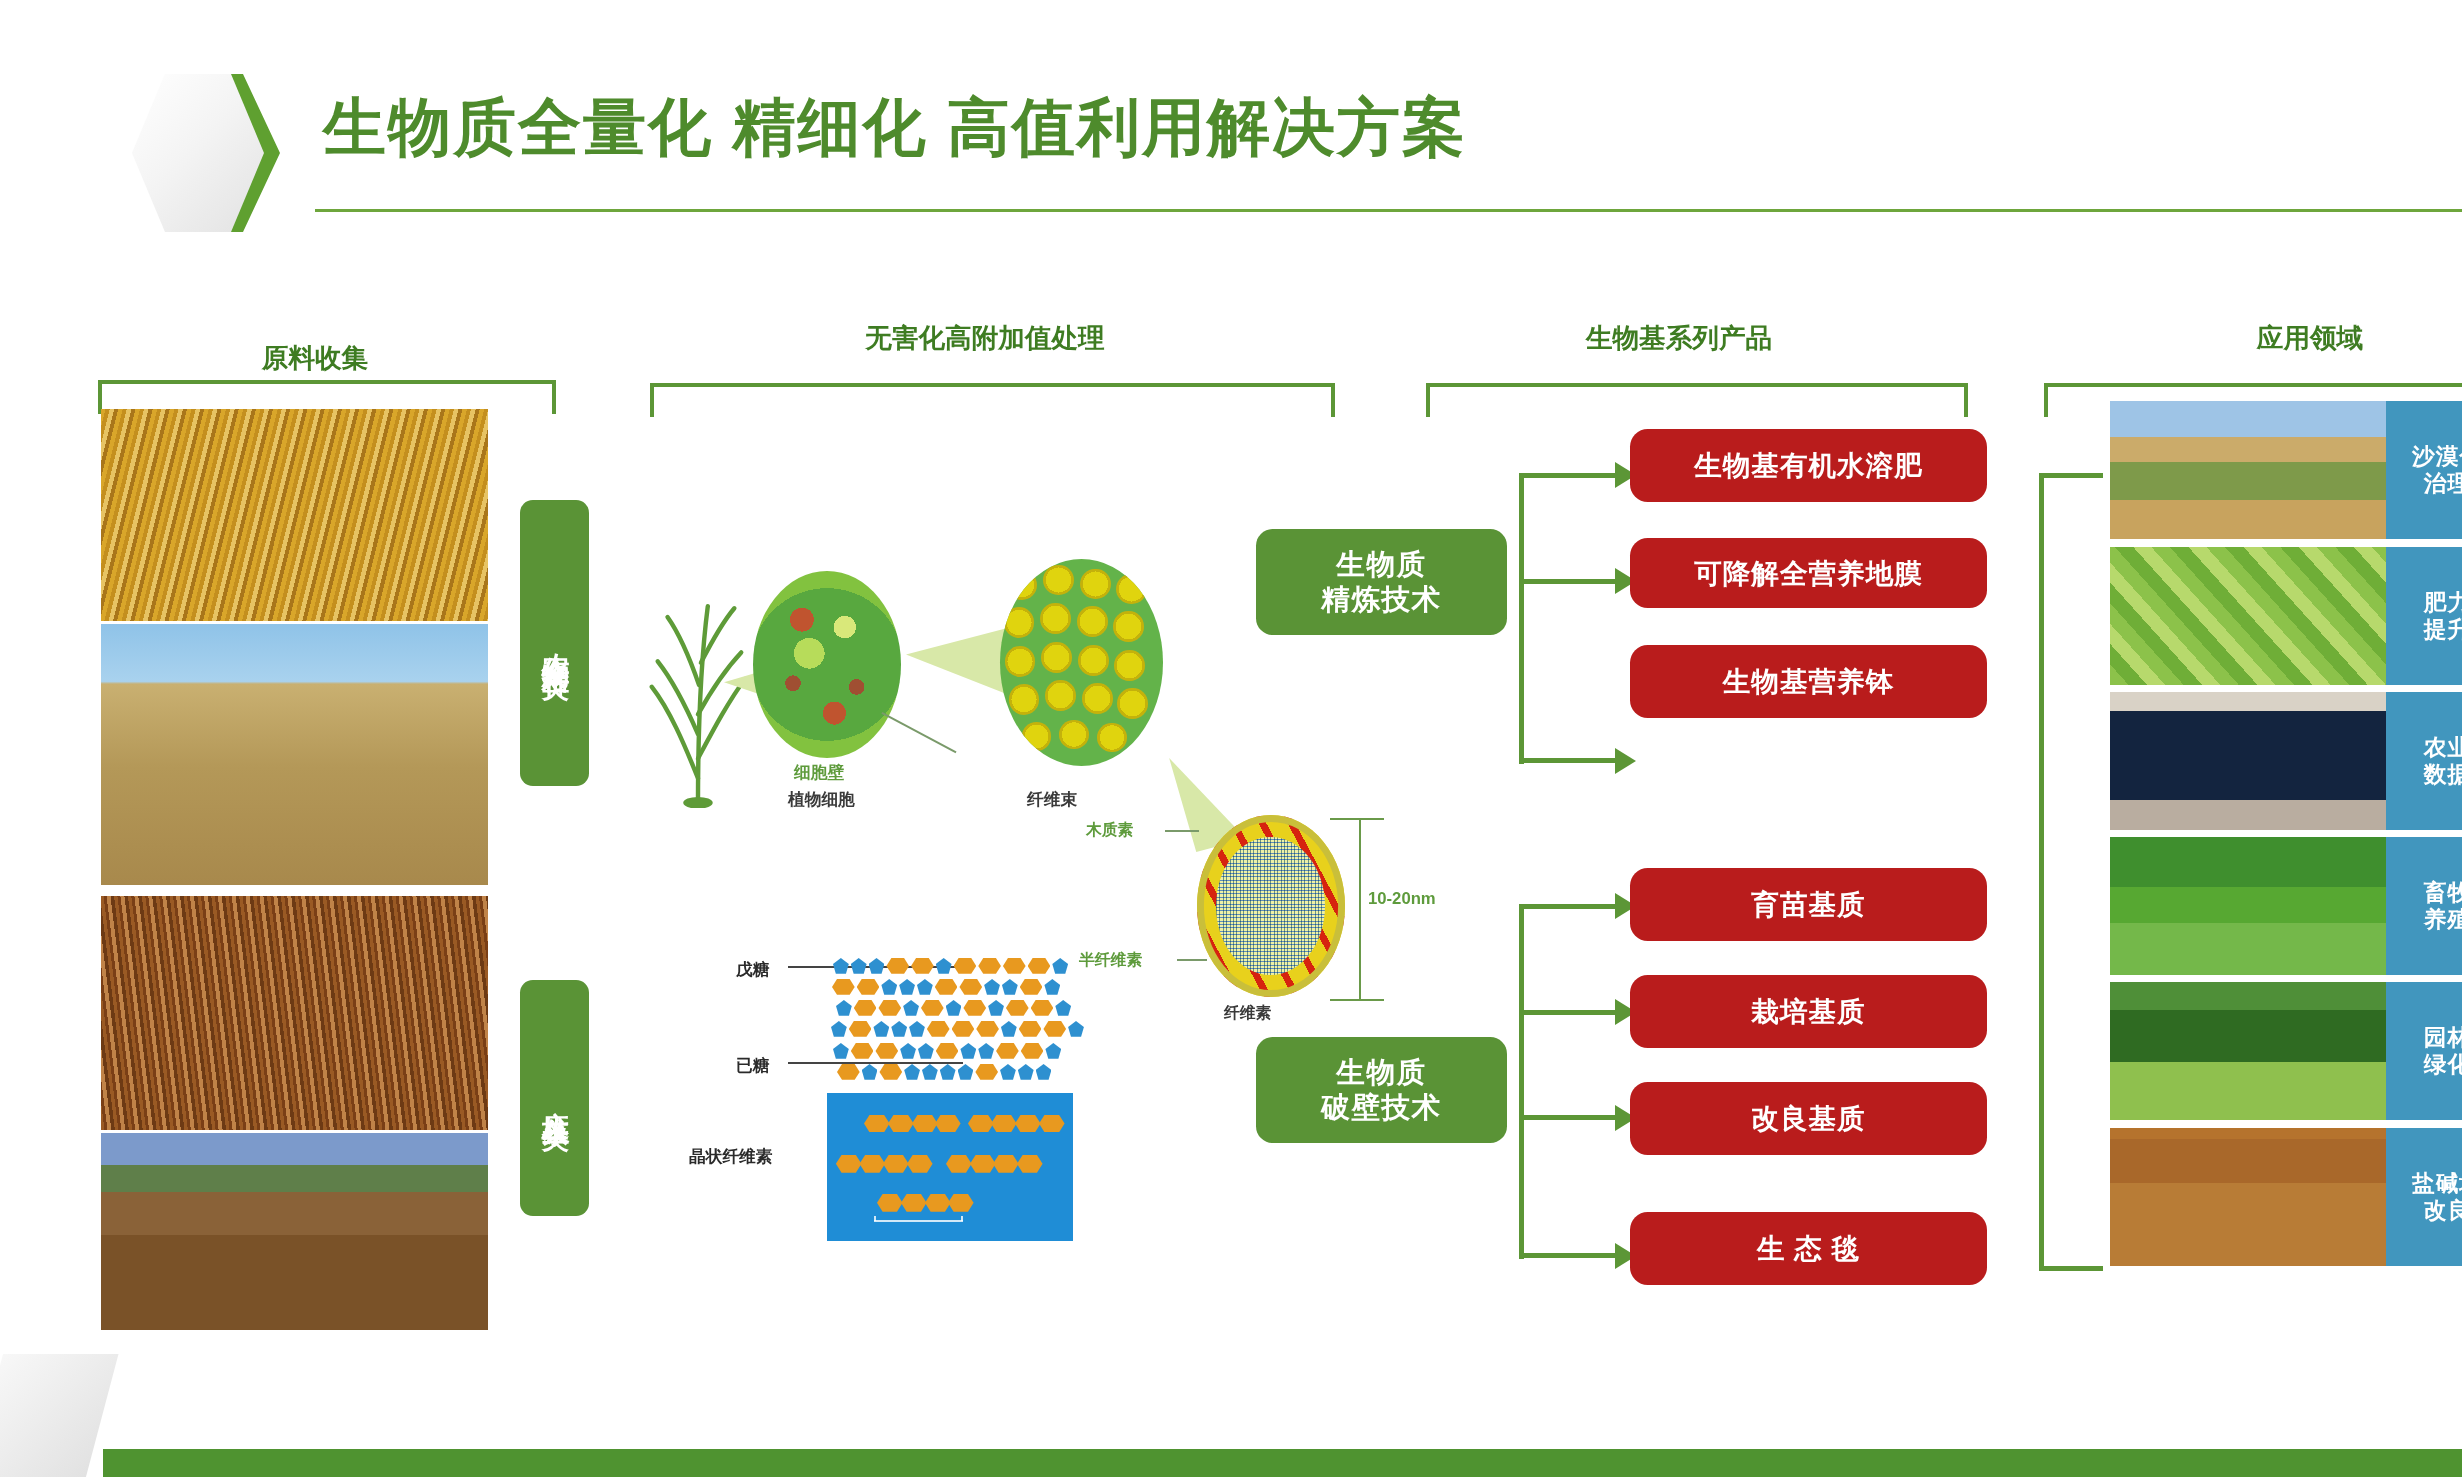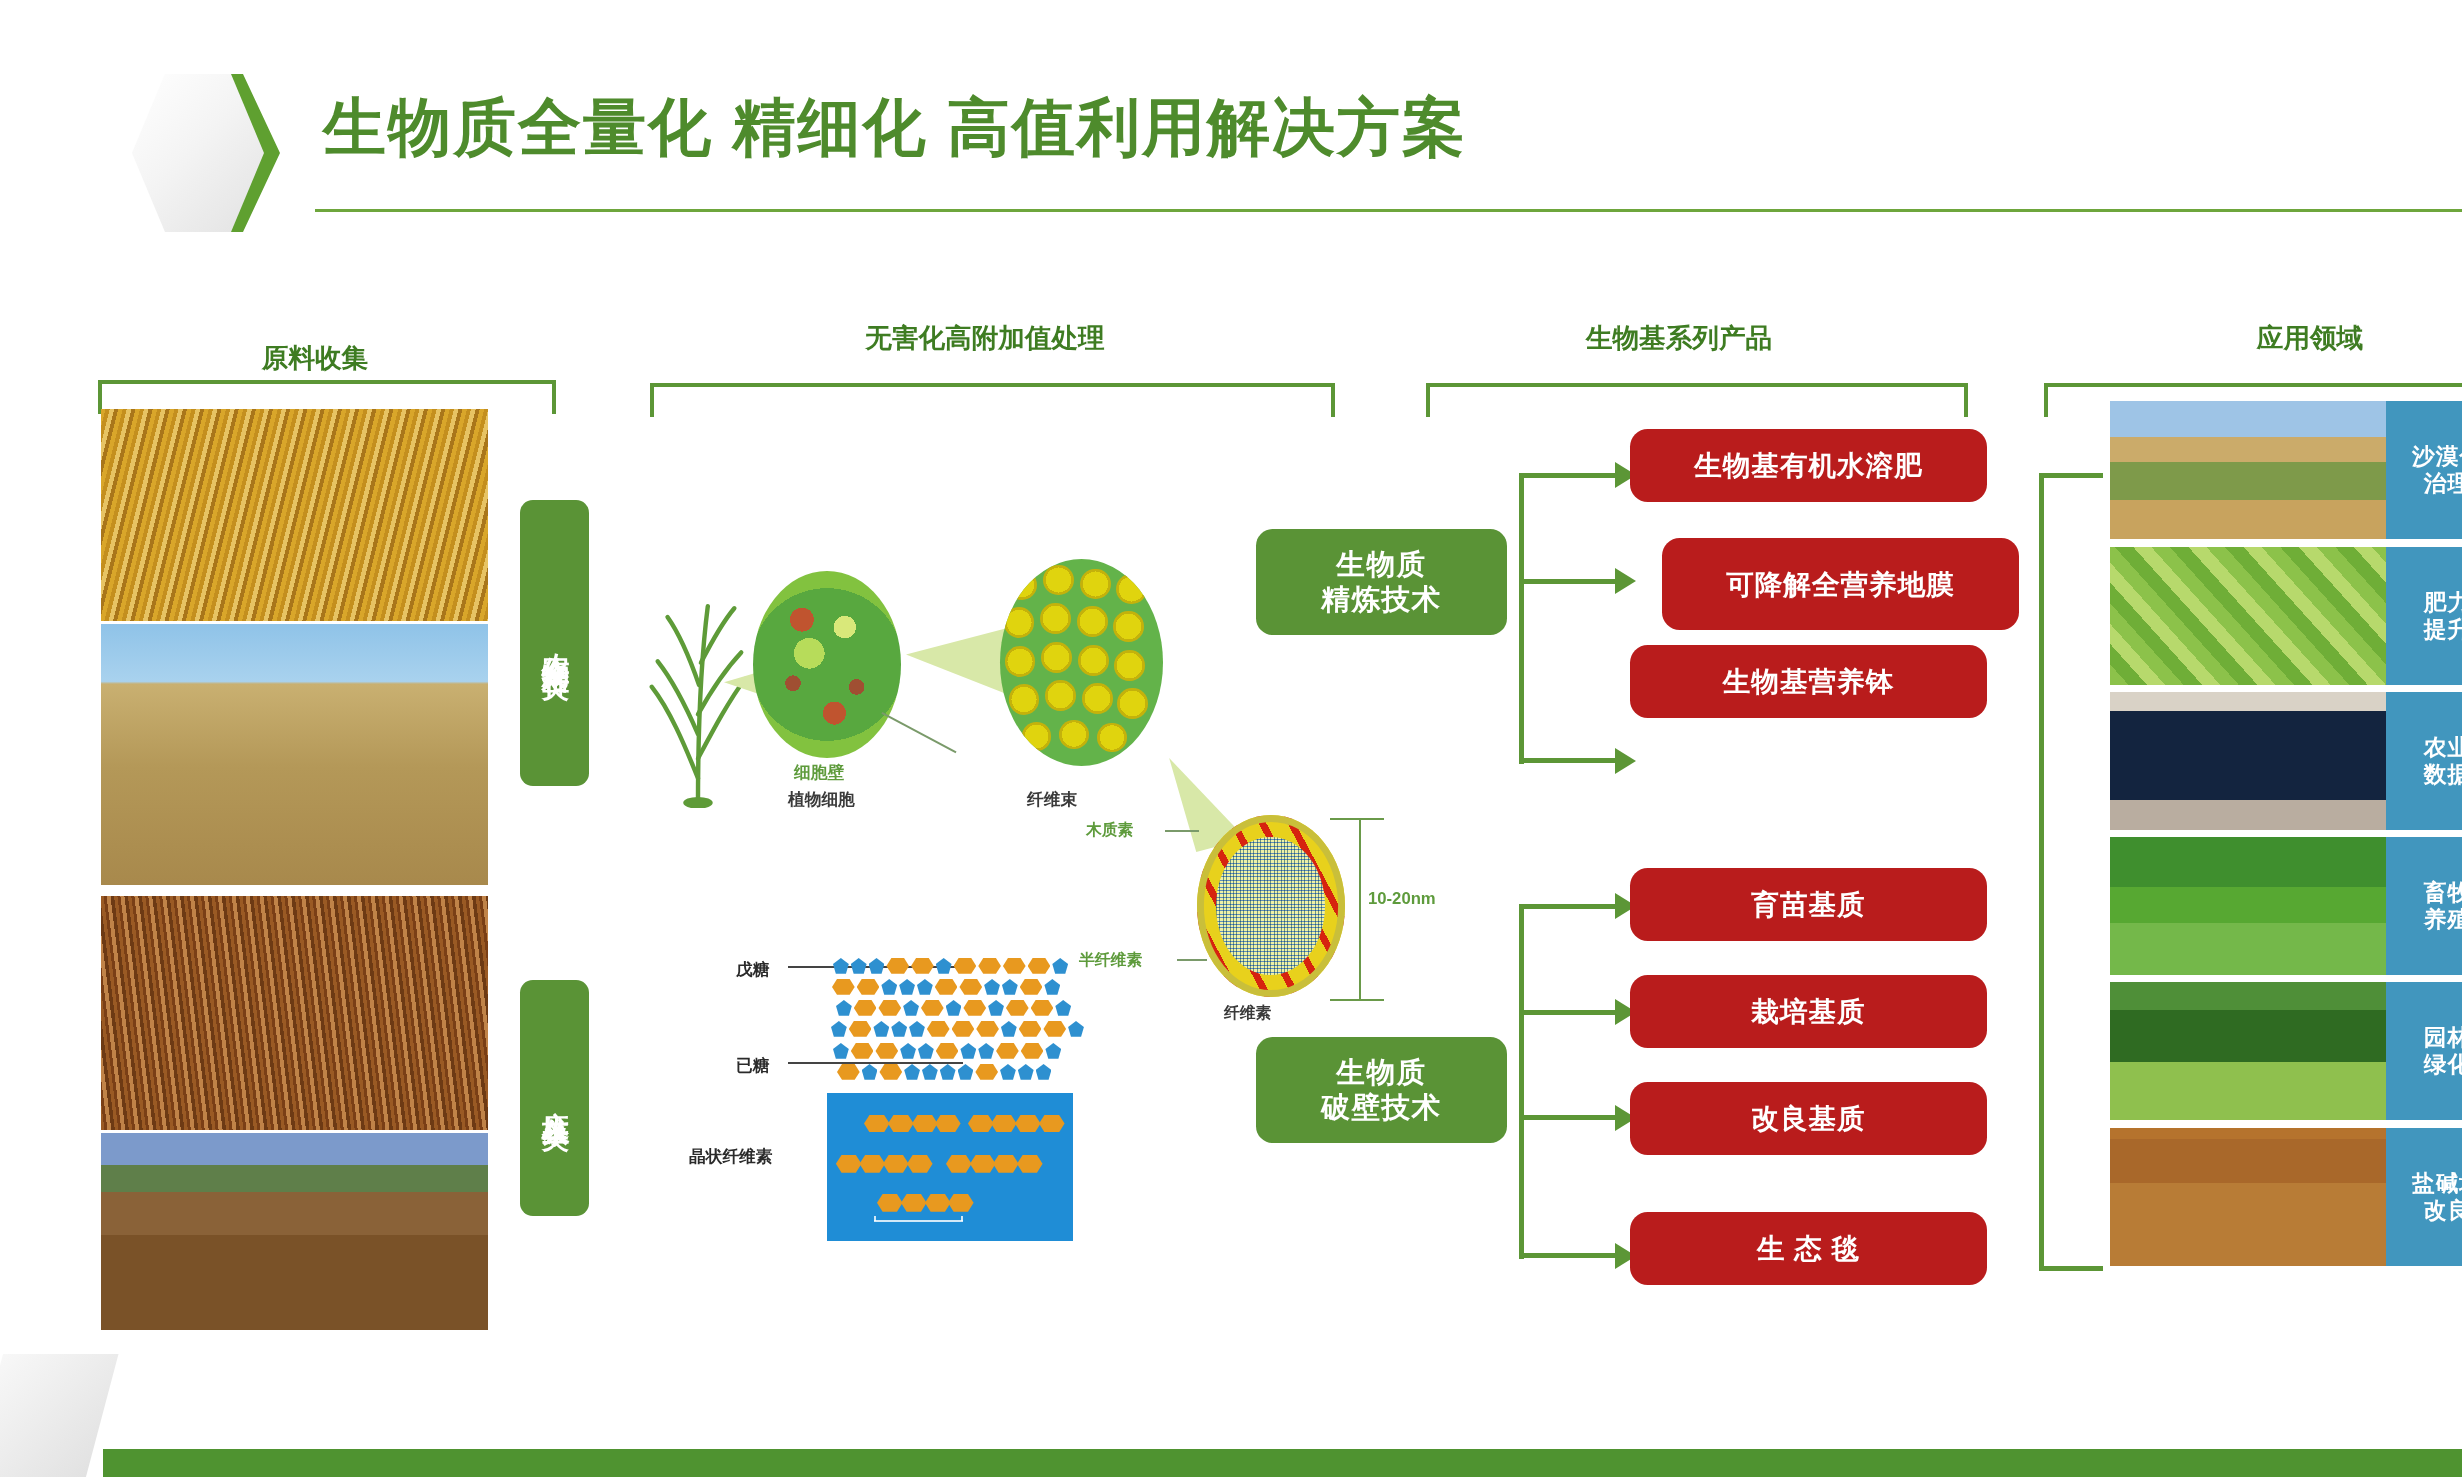--- a/index.html
+++ b/index.html
@@ -344,21 +344,21 @@
 
   <div class="conn-v" style="left:1519px;top:473px;height:291px;"></div>
   <div class="conn-h" style="left:1519px;top:473px;width:98px;"></div>
   <div class="conn-arrow" style="left:1615px;top:462px;"></div>
   <div class="conn-h" style="left:1519px;top:579px;width:98px;"></div>
   <div class="conn-arrow" style="left:1615px;top:568px;"></div>
   <div class="conn-h" style="left:1519px;top:758px;width:98px;"></div>
   <div class="conn-arrow" style="left:1615px;top:748px;"></div>
 
   <div class="prod-box" style="left:1630px;top:429px;width:357px;height:73px;">生物基有机水溶肥</div>
-  <div class="prod-box" style="left:1630px;top:538px;width:357px;height:92px;margin-left:32px;">可降解全营养地膜</div>
+  <div class="prod-box" style="left:1630px;top:538px;width:357px;height:70px;">可降解全营养地膜</div>
   <div class="prod-box" style="left:1630px;top:645px;width:357px;height:73px;">生物基营养钵</div>
 
   <div class="conn-v" style="left:1519px;top:904px;height:355px;"></div>
   <div class="conn-h" style="left:1519px;top:904px;width:98px;"></div>
   <div class="conn-arrow" style="left:1615px;top:893px;"></div>
   <div class="conn-h" style="left:1519px;top:1010px;width:98px;"></div>
   <div class="conn-arrow" style="left:1615px;top:999px;"></div>
   <div class="conn-h" style="left:1519px;top:1115px;width:98px;"></div>
   <div class="conn-arrow" style="left:1615px;top:1105px;"></div>
   <div class="conn-h" style="left:1519px;top:1253px;width:98px;"></div>

